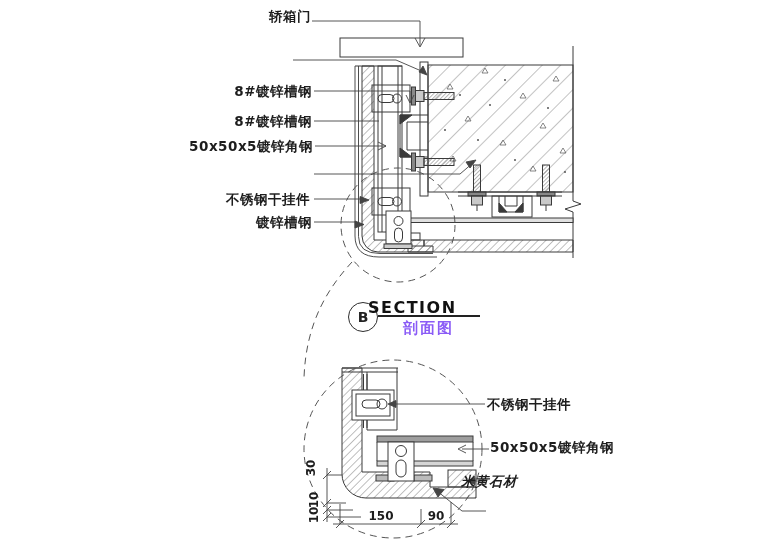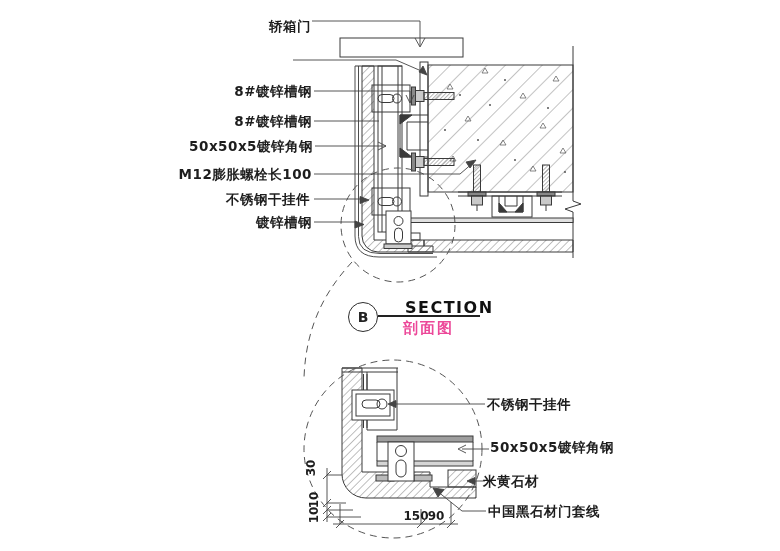--- a/index.html
+++ b/index.html
@@ -17,27 +17,27 @@
     position:absolute;font-size:12px;font-weight:600;color:#1d1d1d;
     text-align:center;white-space:nowrap;
   }
   .dim.vert{transform:rotate(-90deg);transform-origin:center center;width:22px;}
   .bubble{
     position:absolute;left:348px;top:302px;width:30px;height:30px;border:1.4px solid #2e2e2e;
     border-radius:50%;display:flex;align-items:center;justify-content:center;
     font-size:14px;font-weight:600;background:#fff;box-sizing:border-box;
   }
   .sec-title{
-    position:absolute;left:405px;top:298px;font-size:16px;font-weight:bold;
+    position:absolute;left:368px;top:298px;font-size:16px;font-weight:bold;
     letter-spacing:1.5px;color:#111;white-space:nowrap;
   }
   .sec-underline{position:absolute;left:378px;top:315px;width:102px;height:2px;background:#222;}
   .sec-sub{
     position:absolute;left:403px;top:319px;font-size:15px;font-weight:600;
-    color:#ec4899;letter-spacing:2px;white-space:nowrap;
+    color:#8b5cf6;letter-spacing:2px;white-space:nowrap;
   }
 </style>
 </head>
 <body>
 
 <div class="canvas">
 
 <svg width="780" height="551" viewBox="0 0 780 551">
   <defs>
     <pattern id="stoneHatch" width="5.5" height="5.5" patternUnits="userSpaceOnUse" patternTransform="rotate(-45)">
@@ -269,37 +269,35 @@
           <path d="M485,481 H471"></path>
           <path d="M467,481 L475,477.5 L475,484.5 Z" fill="#444"></path>
         </g>
     <g>
           <path d="M486,511 H462 L437,491"></path>
           <path d="M433,488 L444,489.5 L438,497 Z" fill="#444"></path>
         </g>
   </g>
 </svg>
 
-<div class="lbl r" style="right:469px;top:18px;">轿箱门</div>
+<div class="lbl r" style="right:469px;top:8px;">轿箱门</div>
 <div class="lbl r" style="right:468px;top:83px;">8#镀锌槽钢</div>
 <div class="lbl r" style="right:468px;top:113px;">8#镀锌槽钢</div>
 <div class="lbl r" style="right:467px;top:138px;">50x50x5镀锌角钢</div>
-<div class="lbl r" style="right:468px;top:166px;">M12膨胀螺栓长100</div>
 <div class="lbl r" style="right:470px;top:191px;">不锈钢干挂件</div>
 <div class="lbl r" style="right:468px;top:214px;">镀锌槽钢</div>
 
 <div class="lbl" style="left:487px;top:396px;">不锈钢干挂件</div>
 <div class="lbl" style="left:490px;top:439px;">50x50x5镀锌角钢</div>
-<div class="lbl" style="left:483px;top:473px;">米黄石材</div>
-<div class="lbl" style="left:488px;top:503px;">中国黑石材门套线</div>
+<div class="lbl" style="left:461px;top:473px;font-style:italic;">米黄石材</div>
 
 <div class="bubble">B</div>
 <div class="sec-title">SECTION</div>
 <div class="sec-underline"></div>
 <div class="sec-sub">剖面图</div>
 
-<div class="dim" style="left:366px;top:509px;width:30px;margin-left:35px;">150</div>
+<div class="dim" style="left:366px;top:509px;width:30px;">150</div>
 <div class="dim" style="left:424px;top:509px;width:24px;">90</div>
 <div class="dim vert" style="left:300px;top:461px;">30</div>
 <div class="dim vert" style="left:303px;top:493px;">10</div>
 <div class="dim vert" style="left:303px;top:508px;">10</div>
 
 </div>
 
 </body></html>

